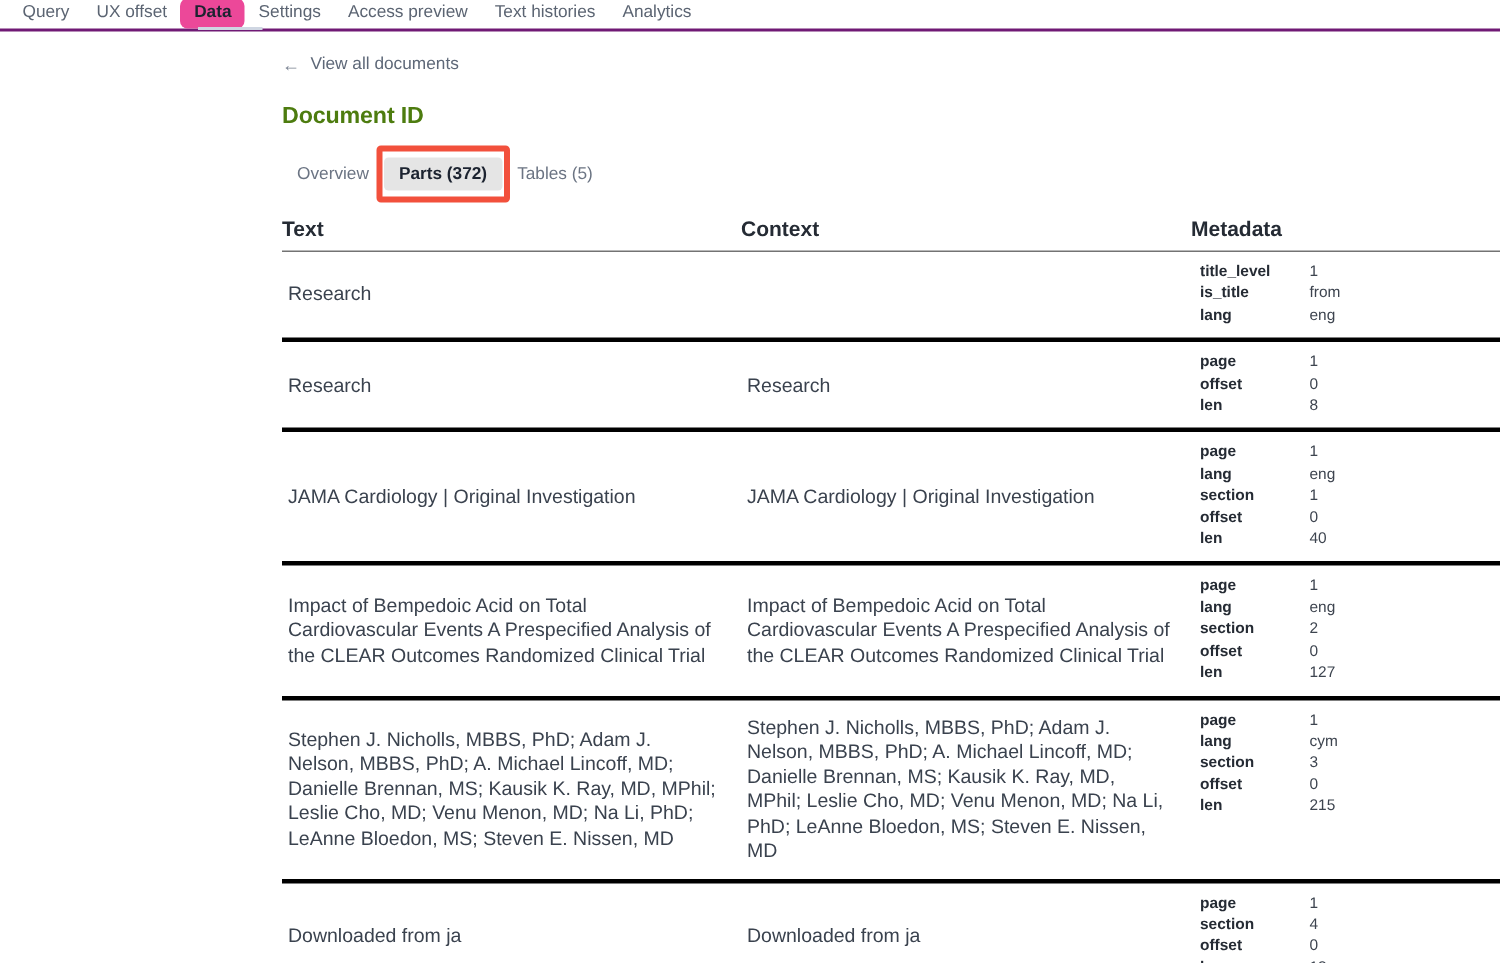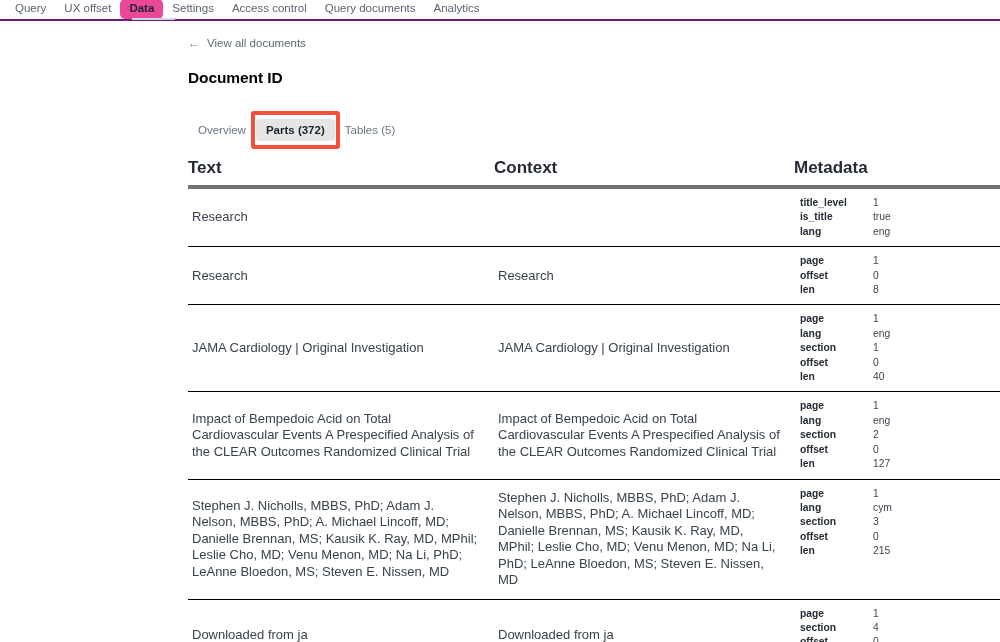--- a/index.html
+++ b/index.html
@@ -71,34 +71,34 @@
     line-height: 1;
     color: #7a8392;
     display: inline-block;
   }
 
   .doc-title {
     margin: 20px 0 0 0;
     font-size: 15.5px;
     font-weight: 700;
     letter-spacing: -0.1px;
-    color: #000000;
+    color: #4d7c0f;
   }
   .doc-filename {
     margin: 12px 0 0 0;
     font-size: 11.5px;
     color: #3c444f;
   }
 
   
   .doctabs {
     position: relative;
     display: flex;
     align-items: center;
-    margin-top: 32px;
+    margin-top: 18px;
     height: 22px;
   }
   .doctab {
     font-size: 11.5px;
     color: #6b7483;
     padding: 4px 10px;
     line-height: 14px;
     cursor: pointer;
     white-space: nowrap;
     border-radius: 3px;
@@ -121,33 +121,33 @@
 
   
   .table {
     margin-top: 17px;
     width: 812px;
     border-collapse: collapse;
     table-layout: fixed;
   }
   .table th {
     text-align: left;
-    font-size: 17px;
+    font-size: 14px;
     font-weight: 700;
     color: #252b34;
     padding: 0 0 7px 0;
-    border-bottom: 4px solid #737373;
+    border-bottom: 1px solid #737373;
     vertical-align: bottom;
   }
   .col-text   { width: 306px; padding-left: 4px; }
   .col-ctx    { width: 300px; padding-left: 4px; }
   .col-meta   { width: 206px; padding-left: 6px; }
 
   .table td {
-    border-bottom: 1px solid #000000;
+    border-bottom: 3px solid #000000;
     vertical-align: middle;
     padding: 0;
   }
   td.cell-text, td.cell-ctx {
     font-size: 13px;
     line-height: 16.5px;
     color: #3a424e;
     padding: 10px 14px 10px 4px;
   }
   td.cell-meta {
@@ -178,22 +178,22 @@
 </style>
 </head>
 <body>
 
 <div class="topnav">
   <div id="topnav-tabs" style="display:flex;align-items:flex-start;">
       <div class="topnav-tab">Query</div>
       <div class="topnav-tab">UX offset</div>
       <div class="topnav-tab active">Data</div>
       <div class="topnav-tab">Settings</div>
-      <div class="topnav-tab">Access control</div>
-      <div class="topnav-tab">Query documents</div>
+      <div class="topnav-tab">Access preview</div>
+      <div class="topnav-tab">Text histories</div>
       <div class="topnav-tab">Analytics</div>
     </div>
   <div class="topnav-underline" style="left: 132px; width: 43px;"></div>
 </div>
 
 <div class="page">
 
   <div class="backlink">
     <span class="arrow">←</span>
     <span>View all documents</span>
@@ -223,21 +223,21 @@
           <td class="cell-text col-text">Research</td>
           <td class="cell-ctx col-ctx"></td>
           <td class="cell-meta col-meta">
             <div class="meta-list">
               <div class="meta-row">
                 <div class="meta-key">title_level</div>
                 <div class="meta-val">1</div>
               </div>
               <div class="meta-row">
                 <div class="meta-key">is_title</div>
-                <div class="meta-val">true</div>
+                <div class="meta-val">from</div>
               </div>
               <div class="meta-row">
                 <div class="meta-key">lang</div>
                 <div class="meta-val">eng</div>
               </div>
             </div>
           </td>
         </tr>
         <tr>
           <td class="cell-text col-text">Research</td>

